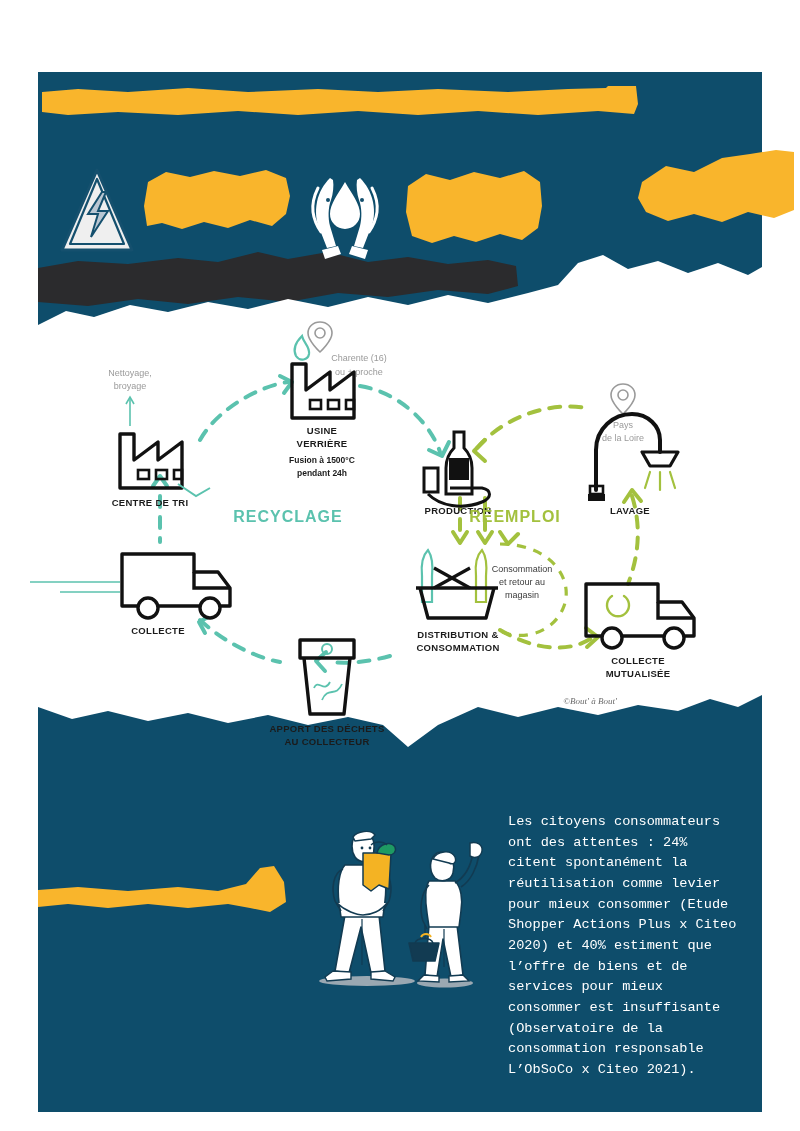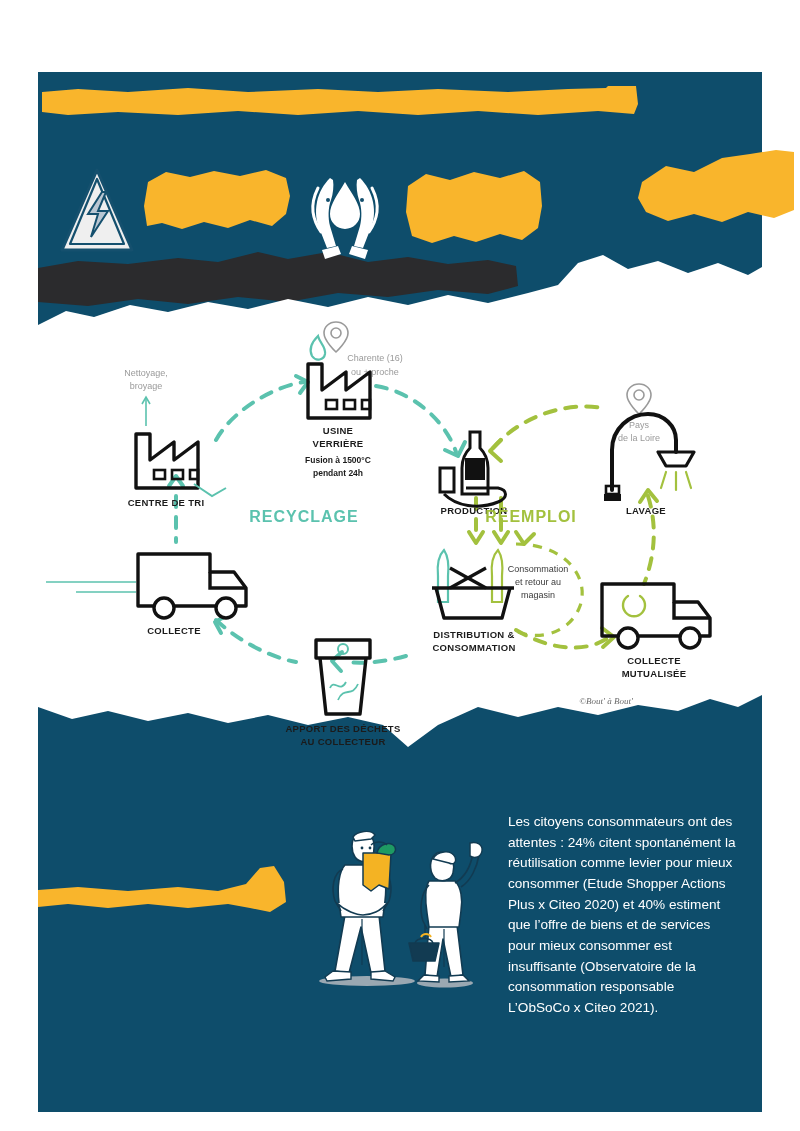--- a/index.html
+++ b/index.html
@@ -19,21 +19,21 @@
   
   .redact{position:absolute;}
 
   
   .white-card{
     position:absolute;left:38px;top:255px;width:724px;height:520px;
   }
   .white-card svg{display:block;width:100%;height:100%;}
 
   
-  .diagram{position:absolute;left:46px;top:300px;width:724px;height:450px;}
+  .diagram{position:absolute;left:30px;top:300px;width:724px;height:450px;}
   .diagram svg{display:block;width:100%;height:100%;overflow:visible;}
 
   .node-label{
     font-family:"Liberation Sans", sans-serif;
     font-size:9.5px;font-weight:bold;letter-spacing:.3px;
     fill:#1b1b1b;text-anchor:middle;
   }
   .node-sub{
     font-size:8.5px;font-weight:bold;fill:#1b1b1b;text-anchor:middle;
   }
@@ -48,21 +48,21 @@
   }
   .copyright{
     font-family:"Liberation Serif", serif;
     font-size:9px;font-style:italic;fill:#6a6a6a;text-anchor:middle;
   }
 
   
   .para{
     position:absolute;left:508px;top:812px;width:230px;
     color:#ffffff;font-size:13.6px;line-height:1.52;
-    font-family:Liberation Sans, sans-serif;
+    font-family:Liberation Mono, monospace;
   }
 
   
   .people{position:absolute;left:305px;top:815px;width:190px;height:180px;}
   .people svg{display:block;width:100%;height:100%;}
 
   
   .hazard{position:absolute;left:58px;top:162px;width:78px;height:100px;}
   .hands{position:absolute;left:300px;top:160px;width:90px;height:105px;}
   .hazard svg,.hands svg{display:block;width:100%;height:100%;}

